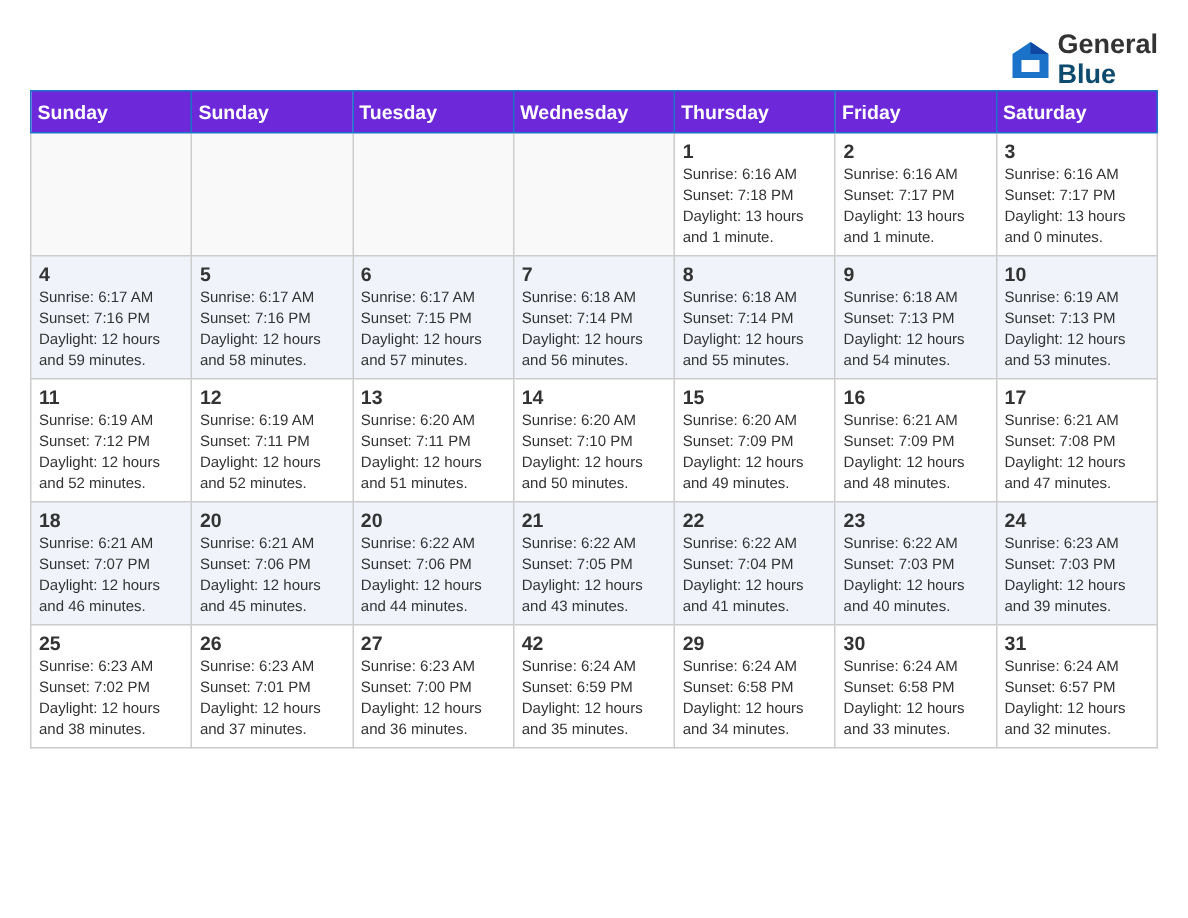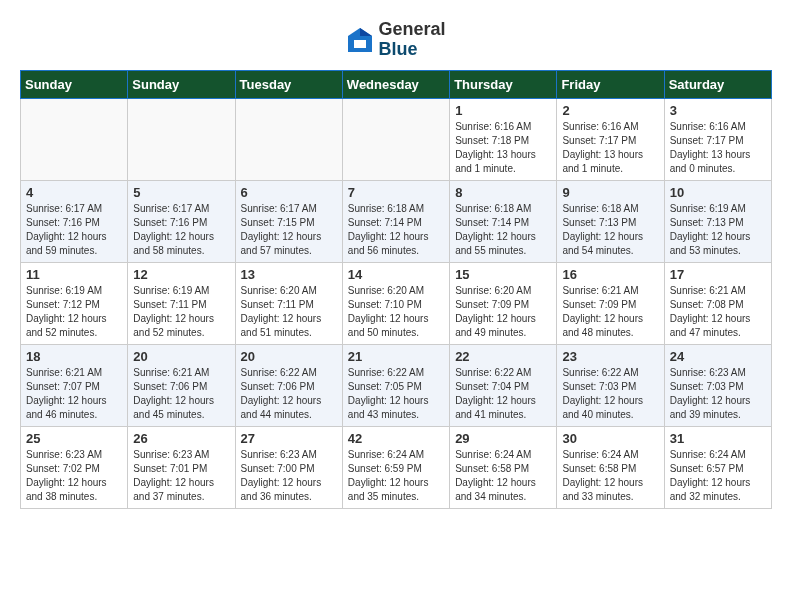--- a/index.html
+++ b/index.html
@@ -5,23 +5,22 @@
     * { box-sizing: border-box; margin: 0; padding: 0; }
     body {
       font-family: Arial, sans-serif;
       background: #fff;
       width: 792px;
       min-height: 612px;
       padding: 20px;
     }
     .header {
       display: flex;
-      justify-content: center;
+      justify-content: flex-end;
       align-items: flex-start;
-      margin-bottom: 10px;
     }
     .logo {
       display: flex;
       align-items: center;
       gap: 4px;
     }
     .logo-text {
       font-size: 18px;
       font-weight: bold;
       line-height: 1.1;
@@ -45,21 +44,21 @@
       font-size: 16px;
       color: #555;
       margin-top: 2px;
     }
     .calendar {
       width: 100%;
       border-collapse: collapse;
       font-size: 11px;
     }
     .calendar th {
-      background: #14532d;
+      background: #6d28d9;
       color: #fff;
       padding: 6px 4px;
       text-align: left;
       font-size: 13px;
       font-weight: 600;
       border: 1px solid #1a73c9;
     }
     .calendar td {
       border: 1px solid #ccc;
       vertical-align: top;

